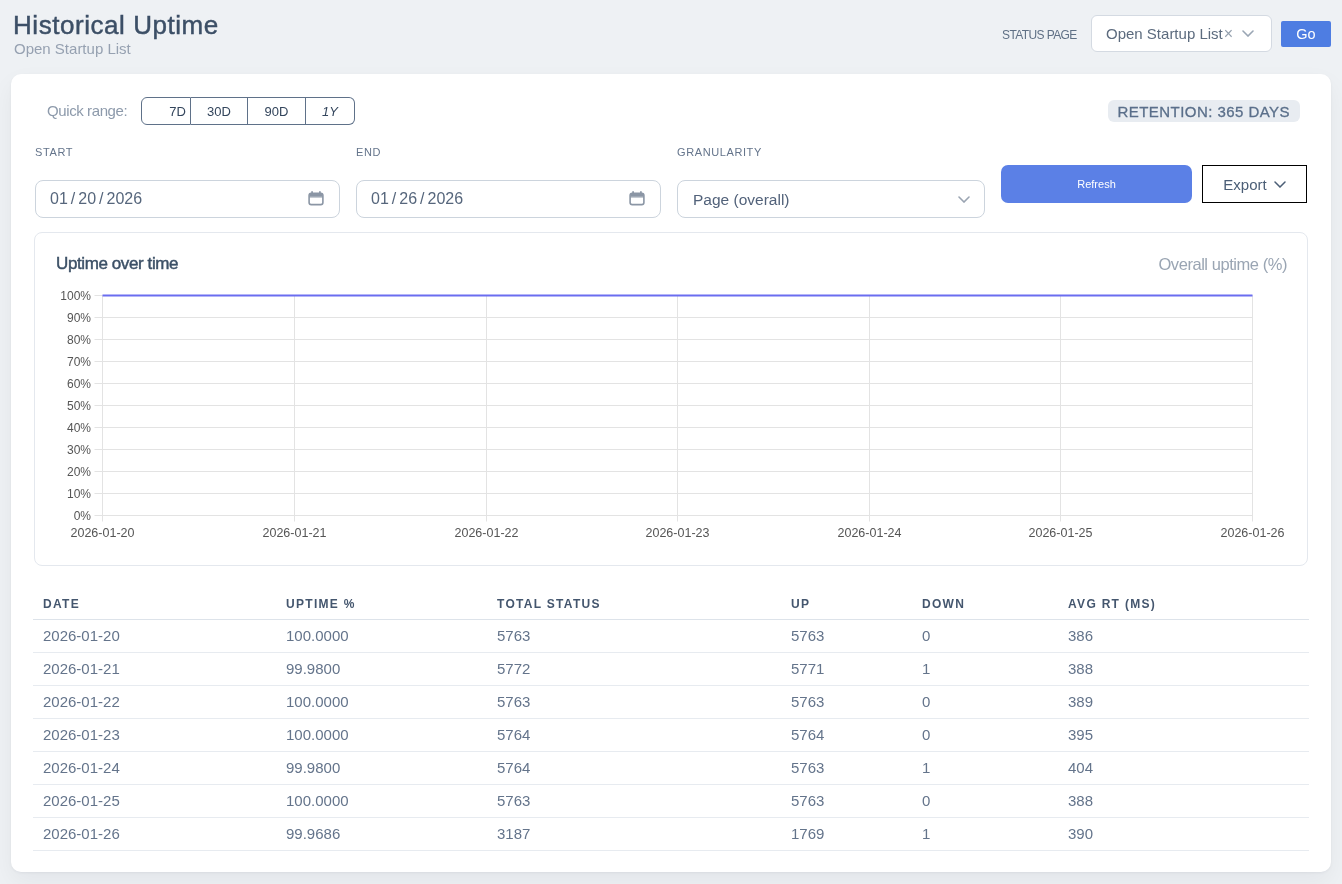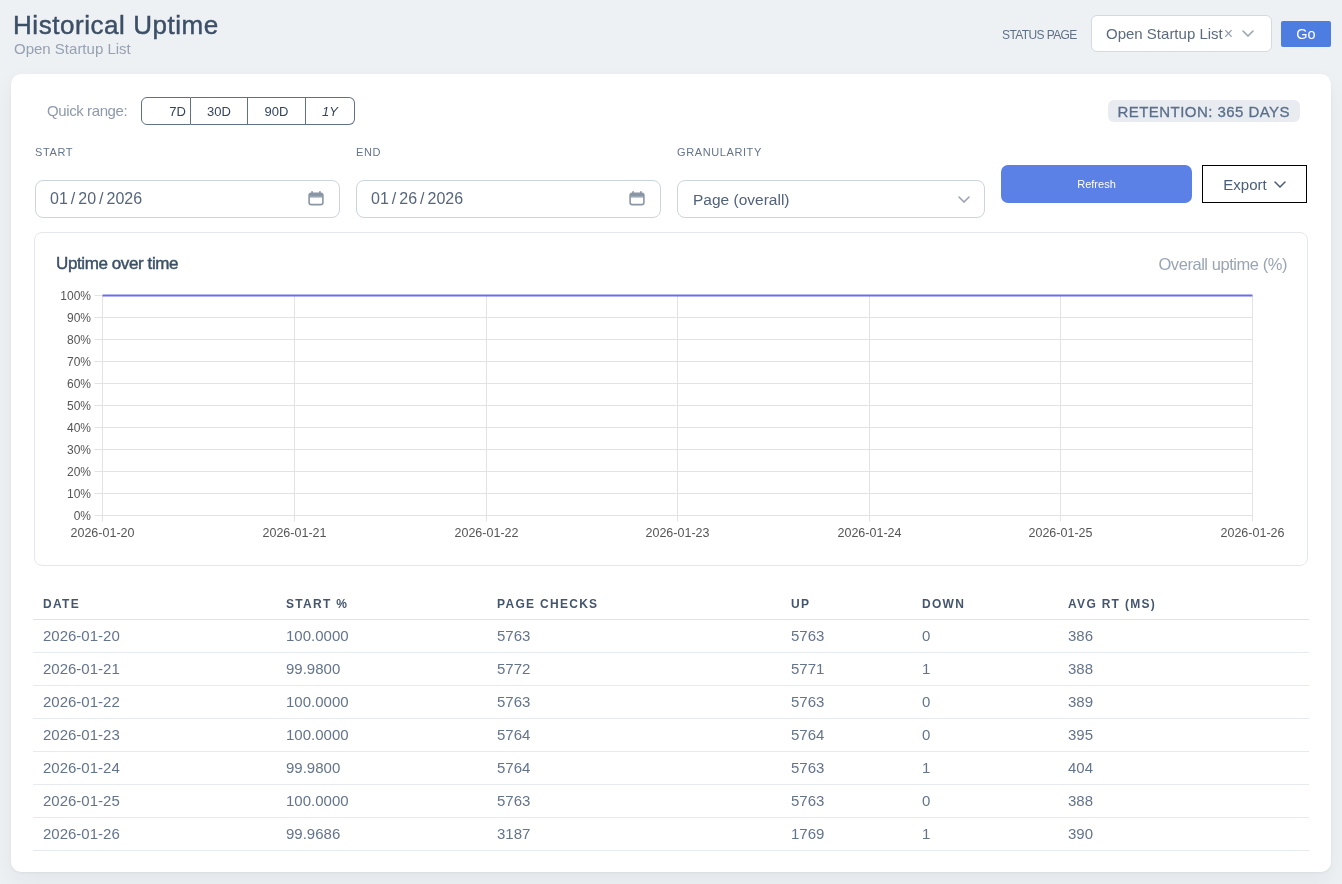--- a/index.html
+++ b/index.html
@@ -229,22 +229,22 @@
           <col style="width:243px">
           <col style="width:211px">
           <col style="width:294px">
           <col style="width:131px">
           <col style="width:146px">
           <col style="width:251px">
         </colgroup>
       <thead>
         <tr>
             <th>DATE</th>
-            <th>START %</th>
-            <th>PAGE CHECKS</th>
+            <th>UPTIME %</th>
+            <th>TOTAL STATUS</th>
             <th>UP</th>
             <th>DOWN</th>
             <th>AVG RT (MS)</th>
           </tr>
       </thead>
       <tbody>
         <tr>
             <td>2026-01-20</td>
             <td>100.0000</td>
             <td>5763</td>

